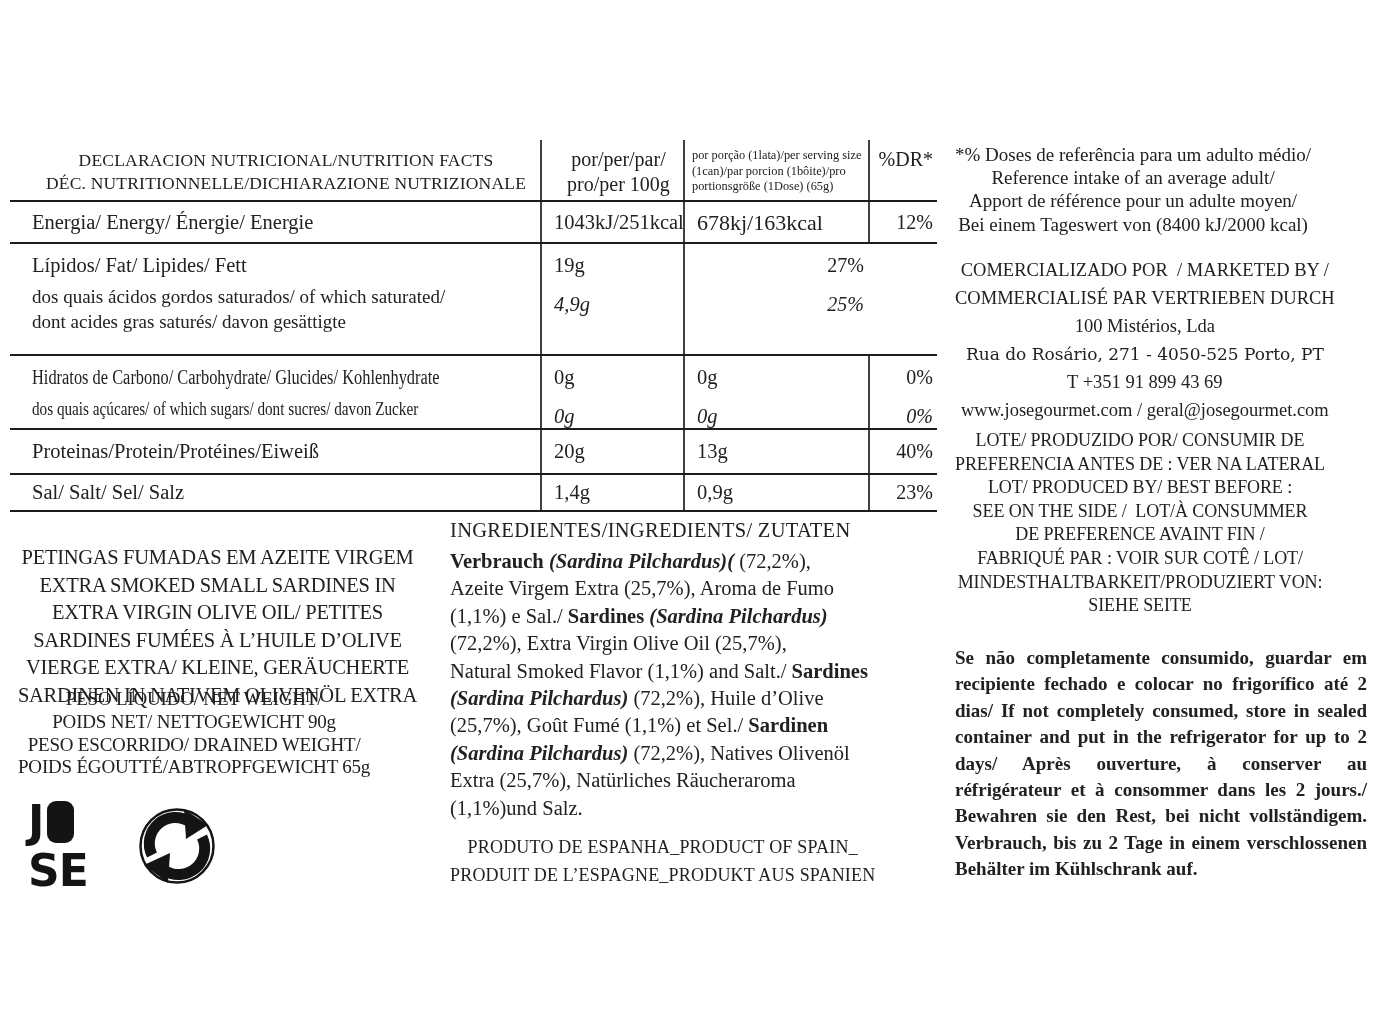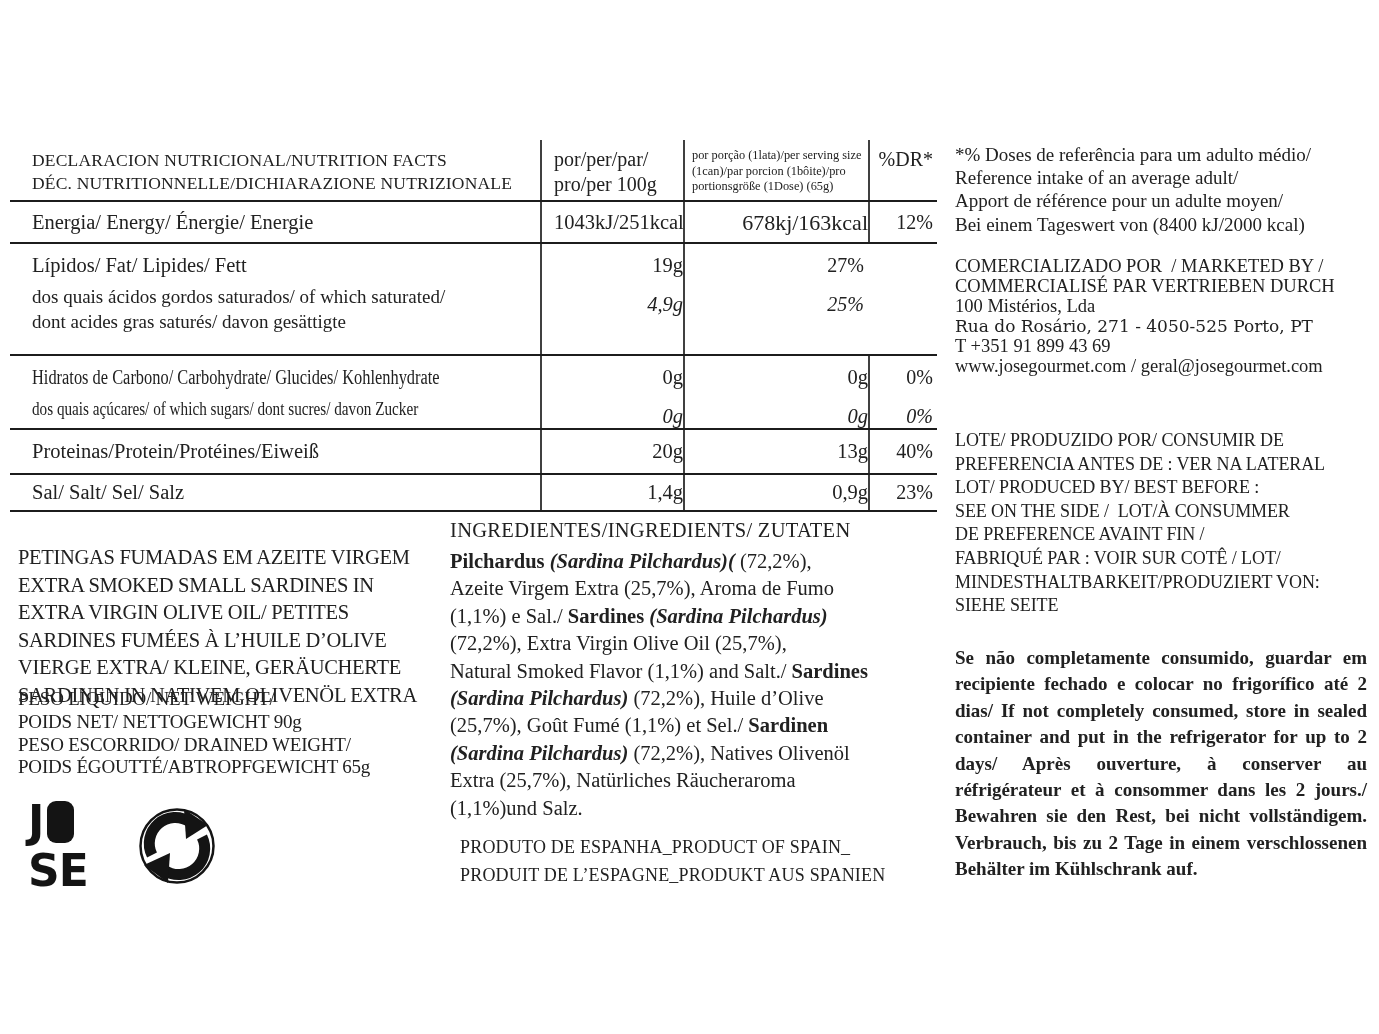--- a/index.html
+++ b/index.html
@@ -1,21 +1,21 @@
 <!DOCTYPE html>
 <html><head>
 <meta charset="utf-8">
 <style>
   html,body{margin:0;padding:0;}
   body{
     width:1379px;height:1034px;position:relative;background:#ffffff;
     font-family:"Liberation Serif",serif;color:#212121;overflow:hidden;
   }
   .abs{position:absolute;}
-  .pre{white-space:pre;}
+  .pre{white-space:pre;text-align:center;}
   .just{text-align:justify;}
 
   
   #ntable{left:10px;top:140px;width:927px;}
   .t-head,.t-row{display:grid;grid-template-columns:530px 143px 185px 69px;box-sizing:border-box;border-bottom:2px solid #1c1c1c;}
   .t-head{height:62px;}
   .t-head>div,.t-row>div{box-sizing:border-box;overflow:hidden;}
   .t-head>div+div,.t-row>div+div{border-left:2px solid #404040;}
   .hc1{font-size:17.5px;line-height:22.5px;padding:9px 0 0 22px;letter-spacing:.2px;}
   .hc2{font-size:20px;line-height:25px;padding:7px 0 0 12px;}
@@ -27,49 +27,49 @@
   .t-row:nth-child(2){height:112px;}
   .t-row:nth-child(3){height:74px;}
   .t-row:nth-child(4){height:45px;}
   .t-row:nth-child(5){height:37px;}
   .cell{display:flex;flex-direction:column;justify-content:center;font-size:20.5px;}
   .t-row.multi .cell{justify-content:flex-start;padding-top:7px;}
   .label-cell{padding-left:22px;padding-right:6px;}
   .row-label{line-height:29px;white-space:pre;}
   .row-sublabel{line-height:25px;margin-top:4px;font-size:19px;white-space:pre;}
   .t-row.condensed .row-label,.t-row.condensed .row-sublabel{transform:scaleX(.80);transform-origin:0 50%;}
-  .num-cell{padding-left:12px;text-align:right;}
+  .num-cell{padding-left:12px;}
   .dr-cell{align-items:flex-end;padding-right:4px;font-size:20px;}
   .val{line-height:29px;white-space:pre;}
   .val+.val{margin-top:10px;font-style:italic;}
   .t-row:nth-child(1) .num-cell:nth-child(3) .val{font-size:22px;}
 
   
   .refnote{left:955px;top:143px;font-size:19px;line-height:23.2px;}
   .marketed{left:955px;top:256px;}
-  .marketed .mline{font-size:18.5px;line-height:20px;white-space:pre;}
+  .marketed .mline{font-size:18.5px;line-height:28px;white-space:pre;text-align:center;}
   .marketed .alt{font-family:"DejaVu Serif",serif;font-size:17px;}
   .lote{left:955px;top:429px;font-size:18px;line-height:23.6px;letter-spacing:-.1px;}
   .storage{left:955px;top:645px;width:412px;font-size:19px;line-height:26.4px;font-weight:bold;}
 
   
   .prodname{left:18px;top:520px;font-size:20.5px;line-height:27.6px;letter-spacing:-.3px;margin-top:24px;}
   .weights{left:18px;top:688px;font-size:19px;line-height:22.8px;letter-spacing:-.2px;}
   .logos{left:28px;top:797px;display:flex;align-items:center;gap:50px;}
   .jose{display:flex;flex-direction:column;font-family:"DejaVu Sans",sans-serif;font-weight:bold;color:#141414;font-size:44px;line-height:49px;}
   .jose-row{display:flex;align-items:center;height:49px;}
   .oblock{display:inline-block;width:27px;height:42px;background:#141414;border-radius:9px;margin-left:3px;color:transparent;overflow:hidden;font-size:8px;}
   .jose-row2{letter-spacing:-1px;}
 
   
   .ingheading{left:450px;top:519px;font-size:20.5px;letter-spacing:.3px;}
   .ingredients{left:450px;top:548px;width:470px;font-size:20.5px;line-height:27.4px;white-space:pre-line;}
   .seg-b{font-weight:bold;}
   .seg-bi{font-weight:bold;font-style:italic;}
-  .origin{left:460px;top:834px;font-size:18px;line-height:27.5px;letter-spacing:.2px;}
+  .origin{left:450px;top:834px;font-size:18px;line-height:27.5px;letter-spacing:.2px;}
 </style>
 </head>
 <body>
 
 <div class="abs" id="ntable">
   <div class="t-head">
     <div class="hc1 pre">DECLARACION NUTRICIONAL/NUTRITION FACTS
 DÉC. NUTRITIONNELLE/DICHIARAZIONE NUTRIZIONALE</div>
     <div class="hc2 pre">por/per/par/
 pro/per 100g</div>
@@ -205,21 +205,21 @@
   <svg width="78" height="78" viewBox="0 0 78 78" aria-hidden="true">
     <circle cx="39" cy="39" r="36.5" fill="none" stroke="#141414" stroke-width="2.5"></circle>
     <path d="M14 48 A26 26 0 0 1 52 15" fill="none" stroke="#141414" stroke-width="11"></path>
     <polygon points="46,2 70,18 48,32" fill="#141414"></polygon>
     <path d="M64 30 A26 26 0 0 1 26 63" fill="none" stroke="#141414" stroke-width="11"></path>
     <polygon points="32,46 6,58 30,76" fill="#141414"></polygon>
   </svg>
 </div>
 
 <div class="abs ingheading">INGREDIENTES/INGREDIENTS/ ZUTATEN</div>
-<div class="abs ingredients"><span class="seg-b">Pilchardus </span><span class="seg-bi">(Sardina Pilchardus)(</span><span class="seg-r"> (72,2%),
+<div class="abs ingredients"><span class="seg-b">Verbrauch </span><span class="seg-bi">(Sardina Pilchardus)(</span><span class="seg-r"> (72,2%),
 Azeite Virgem Extra (25,7%), Aroma de Fumo
 (1,1%) e Sal./ </span><span class="seg-b">Sardines </span><span class="seg-bi">(Sardina Pilchardus)</span><span class="seg-r">
 (72,2%), Extra Virgin Olive Oil (25,7%),
 Natural Smoked Flavor (1,1%) and  Salt./ </span><span class="seg-b">Sardines</span><span class="seg-bi">
 (Sardina Pilchardus)</span><span class="seg-r"> (72,2%), Huile d’Olive
 (25,7%), Goût Fumé (1,1%) et Sel./ </span><span class="seg-b">Sardinen</span><span class="seg-bi">
 (Sardina Pilchardus)</span><span class="seg-r"> (72,2%), Natives Olivenöl
 Extra (25,7%), Natürliches Räucheraroma
 (1,1%)und Salz.</span></div>
 <div class="abs origin pre">PRODUTO DE ESPANHA_PRODUCT OF SPAIN_

